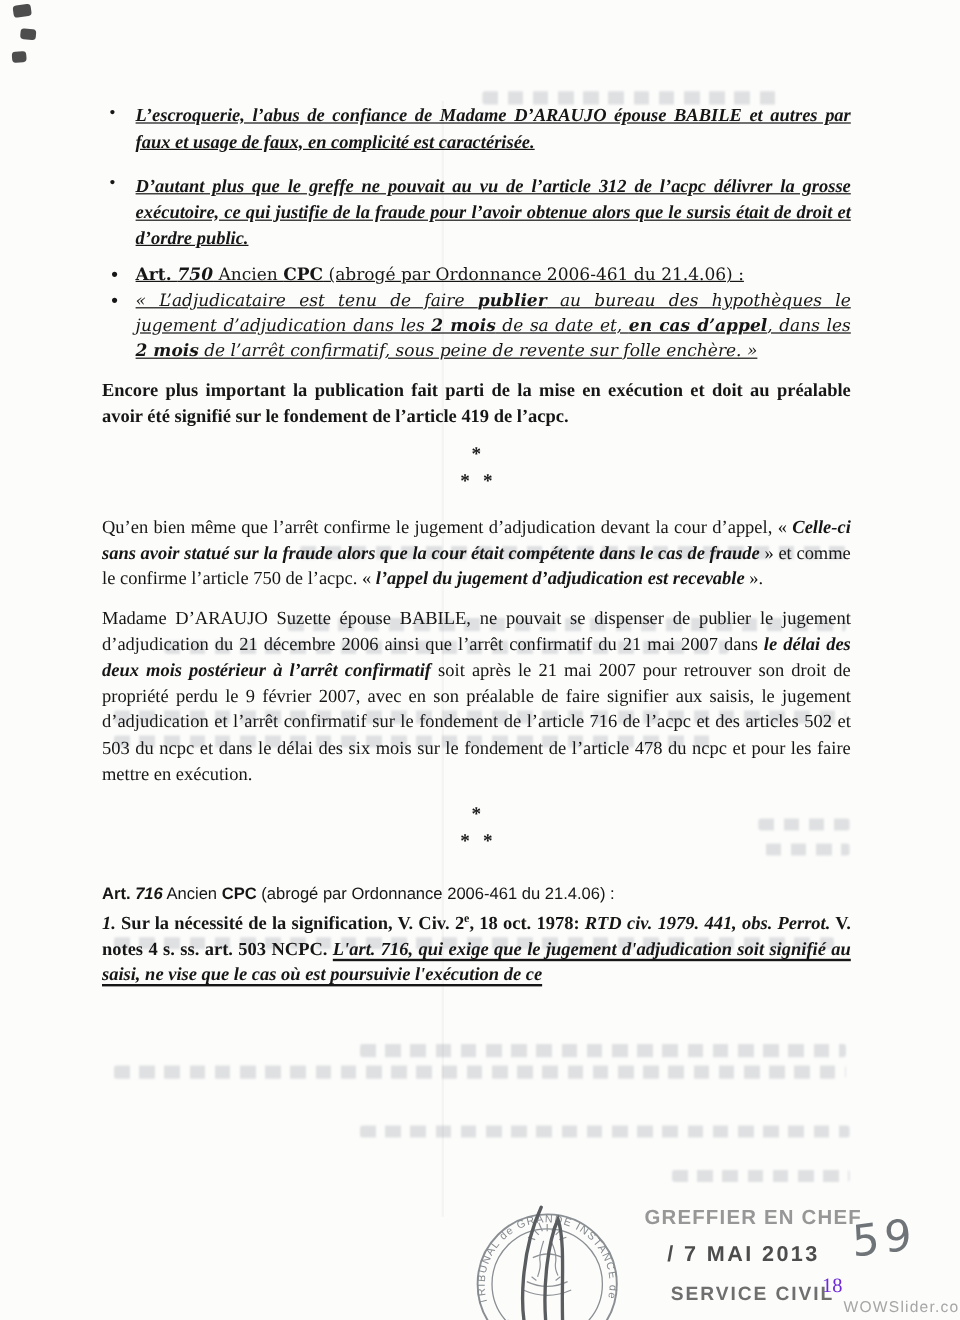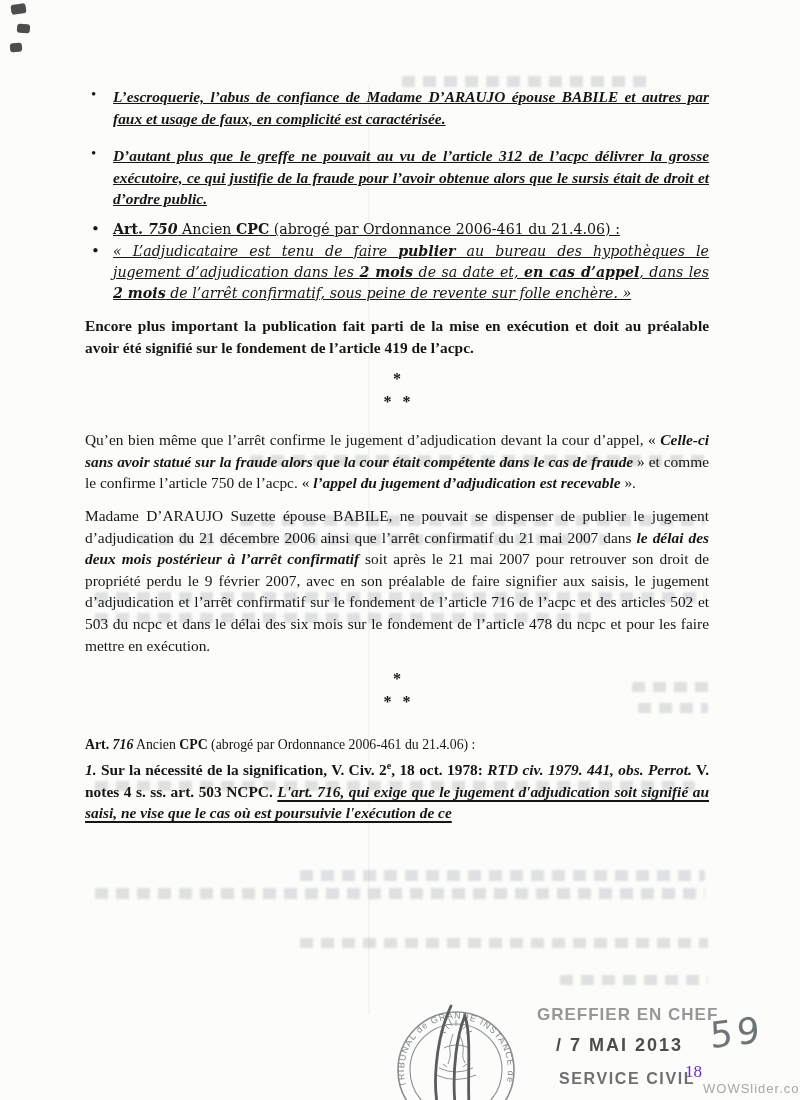--- a/index.html
+++ b/index.html
@@ -16,21 +16,21 @@
   .i{font-style:italic;}
   .bi{font-weight:bold;font-style:italic;}
   .ubi{font-weight:bold;font-style:italic;text-decoration:underline;text-decoration-thickness:1.5px;text-underline-offset:2.5px;}
   .sup{vertical-align:super;font-size:10px;}
   .bullet{display:flex;}
   .marker{flex:none;width:22px;padding-left:6px;font-size:15px;}
   .btext{flex:1;text-align:justify;text-decoration:underline;}
   .para-bi{font-weight:bold;font-style:italic;}
   
   .alt{font-family:"DejaVu Serif",serif;font-size:14.2px;line-height:21px;}
-  .alt716{font-family:Liberation Serif, serif;font-size:13.8px;line-height:21px;}
+  .alt716{font-family:Liberation Sans, sans-serif;font-size:13.8px;line-height:21px;}
   .stars{text-align:center;font-size:16px;line-height:14px;padding:7px 0 9px;font-weight:bold;}
   .stars .row2{word-spacing:7px;margin-top:9px;}
   
   .mark{position:absolute;background:#2e2e2e;border-radius:3px;opacity:.85;}
   .crease{position:absolute;left:368px;top:84px;width:2px;height:930px;background:rgba(90,90,100,.05);}
   .bleed{position:absolute;background:repeating-linear-gradient(90deg,rgba(110,116,130,.20) 0 13px,rgba(110,116,130,0) 13px 21px);filter:blur(1.1px);border-radius:2px;}
   
   .greffier-stamp{position:absolute;left:537px;top:1005px;font-family:"Liberation Sans",sans-serif;font-weight:600;font-size:17px;letter-spacing:1px;color:#979797;}
   .date-stamp{position:absolute;left:556px;top:1035px;font-family:"Liberation Sans",sans-serif;font-weight:700;font-size:18px;letter-spacing:2px;color:#4d4d4d;}
   .service-stamp{position:absolute;left:559px;top:1070px;font-family:"Liberation Sans",sans-serif;font-weight:600;font-size:16px;letter-spacing:1.6px;color:#6f6f6f;}

